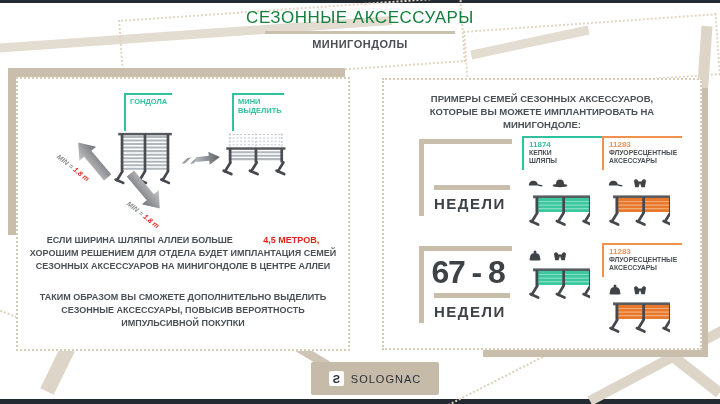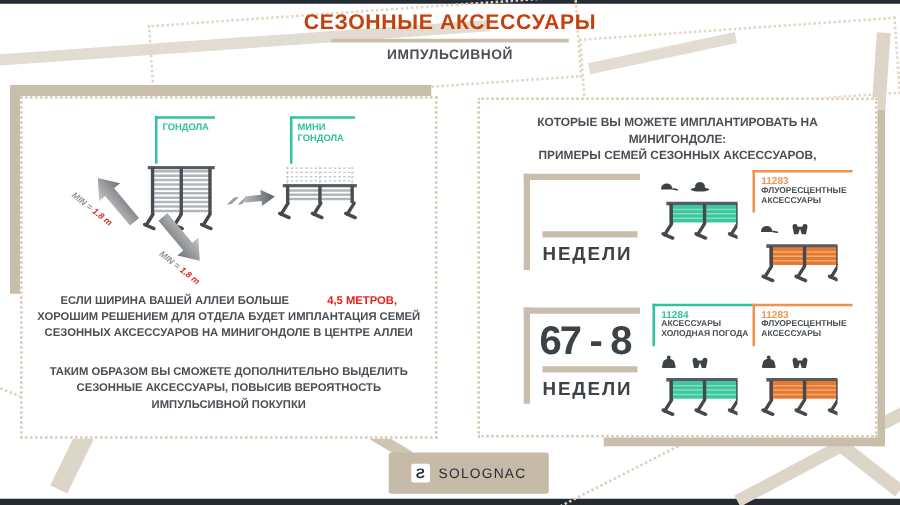--- a/index.html
+++ b/index.html
@@ -6,21 +6,21 @@
   #stage{position:relative;width:720px;height:404px;background:#ffffff;overflow:hidden;
          font-family:"Liberation Sans",sans-serif;color:#43484e;}
   .abs{position:absolute;}
   .deco{position:absolute;background:#e3dcd0;}
   .deco-dot{position:absolute;border:2px dotted #e3d5c1;background:transparent;}
   .deco-line{position:absolute;border-top:2px dotted #dccfbb;}
   .bar{position:absolute;background:#c9bdab;}
   .darkbar{position:absolute;left:0;width:720px;background:#242a32;}
   .card{position:absolute;background:#fff;border:2px dotted #d8cbb7;}
   .title-wrap{position:absolute;left:0;right:0;top:8px;text-align:center;}
-  .title{font-size:17px;font-weight:bold;letter-spacing:.5px;color:#c2410c;}
+  .title{font-size:17px;font-weight:normal;letter-spacing:.5px;color:#15803d;}
   .title-underline{width:190px;height:3px;background:#cbbfae;margin:3px auto 4px auto;}
   .subtitle{font-size:11px;font-weight:bold;color:#4a4f55;letter-spacing:.5px;}
   
   .tag{position:absolute;border-left:2px solid #2fc2a0;border-top:2px solid #2fc2a0;
        padding:2px 0 0 4px;font-size:7.5px;font-weight:bold;color:#2fc2a0;line-height:9px;
        height:34px;white-space:pre-line;}
   .meas-label{position:absolute;font-size:7px;font-weight:bold;font-style:italic;white-space:nowrap;
        color:#8a8f94;transform:rotate(38deg);transform-origin:left top;}
   .meas-label .val{color:#e2231a;}
   .para{position:absolute;text-align:center;font-size:9px;font-weight:bold;line-height:13px;color:#4a4f55;}
@@ -112,31 +112,31 @@
   <div class="deco" style="left:50px;top:346px;width:15px;height:48px;transform:rotate(26deg);background:#ddd5c7"></div>
   <div class="deco-line" style="left:-12px;top:316px;width:56px;transform:rotate(22deg)"></div>
   <div class="deco" style="left:580px;top:356px;width:170px;height:10px;transform:rotate(-28deg);background:#ddd5c7"></div>
   <div class="deco" style="left:648px;top:330px;width:95px;height:11px;transform:rotate(38deg);transform-origin:left top;background:#ddd5c7"></div>
   <div class="deco-line" style="left:440px;top:370px;width:150px;transform:rotate(-27deg)"></div>
   <div class="deco" style="left:296px;top:352px;width:34px;height:9px;transform:rotate(31deg);background:#cfc5b4"></div>
 
   <div class="title-wrap">
     <div class="title">СЕЗОННЫЕ АКСЕССУАРЫ</div>
     <div class="title-underline"></div>
-    <div class="subtitle">ИМПУЛЬСИВНОЙ</div>
+    <div class="subtitle">МИНИГОНДОЛЫ</div>
   </div>
 
   <div class="bar" style="left:8px;top:68px;width:337px;height:9px"></div>
   <div class="bar" style="left:8px;top:68px;width:9px;height:167px"></div>
 
   <div class="card" style="left:16px;top:77px;width:330px;height:270px">
 
     <div class="tag" style="left:106px;top:14px;width:42px">ГОНДОЛА</div>
     <div class="tag" style="left:214px;top:14px;width:46px">МИНИ
-ГОНДОЛА</div>
+ВЫДЕЛИТЬ</div>
 
     <svg class="abs" style="left:96px;top:49px" width="62" height="60" viewBox="-8 0 74 60">
       <rect x="-3" y="0" width="64" height="3" fill="#585b60"></rect>
       <g stroke="#b0b6bb" stroke-width="2.4" fill="none">
         <path d="M0,5 h58 M0,9.2 h58 M0,13.4 h58 M0,17.6 h58 M0,21.8 h58 M0,26 h58 M0,30.2 h58 M0,34.4 h58 M0,38.6 h58 M0,42.8 h58"></path>
       </g>
       <rect x="0" y="1" width="3.2" height="45" fill="#4a4d52"></rect>
       <rect x="27.4" y="1" width="3.2" height="45" fill="#4a4d52"></rect>
       <rect x="54.8" y="1" width="3.2" height="45" fill="#4a4d52"></rect>
       <g stroke="#45484e" stroke-width="3.2" stroke-linecap="round" fill="none">
@@ -183,40 +183,45 @@
       <span>MIN = </span><span class="val">1.8 m</span>
     </div>
     <svg class="abs" style="left:114px;top:89px;transform:rotate(140deg)" width="26" height="46">
         <use href="#sym-uparrow" width="26" height="46"></use>
       </svg>
     <div class="meas-label" style="left:112px;top:121px">
       <span>MIN = </span><span class="val">1.8 m</span>
     </div>
 
     <div class="para" style="left:8px;right:8px;top:155px">
-      <span>ЕСЛИ ШИРИНА ВАШЕЙ АЛЛЕИ БОЛЬШЕ </span><span class="hl">4,5 МЕТРОВ,</span><span> ХОРОШИМ РЕШЕНИЕМ ДЛЯ ОТДЕЛА БУДЕТ ИМПЛАНТАЦИЯ СЕМЕЙ СЕЗОННЫХ АКСЕССУАРОВ НА МИНИГОНДОЛЕ В ЦЕНТРЕ АЛЛЕИ</span>
+      <span>ЕСЛИ ШИРИНА ШЛЯПЫ АЛЛЕИ БОЛЬШЕ </span><span class="hl">4,5 МЕТРОВ,</span><span> ХОРОШИМ РЕШЕНИЕМ ДЛЯ ОТДЕЛА БУДЕТ ИМПЛАНТАЦИЯ СЕМЕЙ СЕЗОННЫХ АКСЕССУАРОВ НА МИНИГОНДОЛЕ В ЦЕНТРЕ АЛЛЕИ</span>
     </div>
     <div class="para" style="left:14px;right:14px;top:212px">ТАКИМ ОБРАЗОМ ВЫ СМОЖЕТЕ ДОПОЛНИТЕЛЬНО ВЫДЕЛИТЬ СЕЗОННЫЕ АКСЕССУАРЫ, ПОВЫСИВ ВЕРОЯТНОСТЬ ИМПУЛЬСИВНОЙ ПОКУПКИ</div>
   </div>
 
   <div class="bar" style="left:483px;top:347px;width:225px;height:10px"></div>
   <div class="bar" style="left:698px;top:88px;width:10px;height:269px"></div>
 
   <div class="card" style="left:382px;top:78px;width:316px;height:268px">
 
     <div class="rp-header">
+      <div>ПРИМЕРЫ СЕМЕЙ СЕЗОННЫХ АКСЕССУАРОВ,</div>
       <div>КОТОРЫЕ ВЫ МОЖЕТЕ ИМПЛАНТИРОВАТЬ НА МИНИГОНДОЛЕ:</div>
-      <div>ПРИМЕРЫ СЕМЕЙ СЕЗОННЫХ АКСЕССУАРОВ,</div>
     </div>
 
     <div class="weeks-bracket" style="left:35px;top:59px;width:88px;height:72px"></div>
     <div class="weeks-underline" style="left:50px;top:105px;width:76px"></div>
     <div class="weeks-label" style="left:50px;top:115px">НЕДЕЛИ</div>
 
     <div class="fam" style="left:138px;top:56px">
+      <div class="fam-tag" style="border-color: rgb(47, 194, 160);">
+        <div class="fam-code" style="color: rgb(47, 194, 160);">11874</div>
+        <div class="fam-name">КЕПКИ</div>
+        <div class="fam-name">ШЛЯПЫ</div>
+      </div>
       <div class="fam-icons">
         <svg width="16" height="13">
             <use href="#sym-cap" width="16" height="13"></use>
           </svg>
         <svg width="16" height="13">
             <use href="#sym-hat" width="16" height="13"></use>
           </svg>
       </div>
       <div class="fam-gondola" style="color: rgb(59, 200, 159);">
         <svg width="68" height="36" viewBox="-8 0 80 42">
@@ -245,25 +250,20 @@
           </svg>
       </div>
     </div>
 
     <div class="weeks-bracket" style="left:35px;top:166px;width:88px;height:72px"></div>
     <div class="weeks-num" style="left:42px;top:176px;width:84px">67 - 8</div>
     <div class="weeks-underline" style="left:50px;top:213px;width:76px"></div>
     <div class="weeks-label" style="left:50px;top:223px">НЕДЕЛИ</div>
 
     <div class="fam" style="left:138px;top:163px">
-      <div class="fam-tag" style="border-color: rgb(47, 194, 160);">
-        <div class="fam-code" style="color: rgb(47, 194, 160);">11284</div>
-        <div class="fam-name">АКСЕССУАРЫ</div>
-        <div class="fam-name">ХОЛОДНАЯ ПОГОДА</div>
-      </div>
       <div class="fam-icons">
         <svg width="16" height="13">
             <use href="#sym-beanie" width="16" height="13"></use>
           </svg>
         <svg width="16" height="13">
             <use href="#sym-mittens" width="16" height="13"></use>
           </svg>
       </div>
       <div class="fam-gondola" style="color: rgb(59, 200, 159);">
         <svg width="68" height="36" viewBox="-8 0 80 42">

